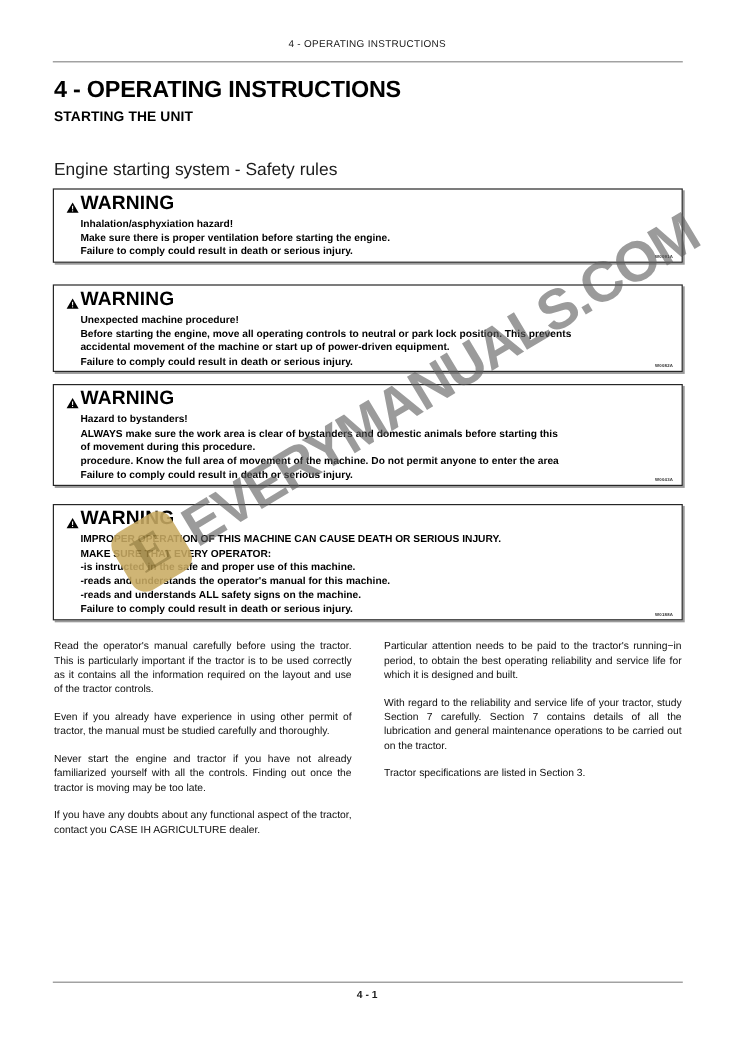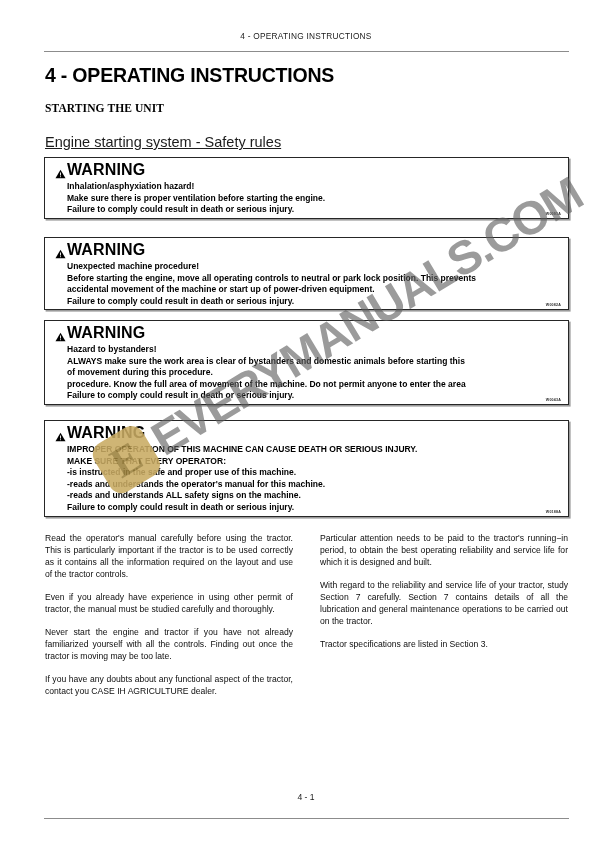--- a/index.html
+++ b/index.html
@@ -36,33 +36,31 @@
   
   .chapter-title{
     position:absolute;
     left:45px;top:64px;
     font-size:19.5px;
     font-weight:bold;
     letter-spacing:-.2px;
   }
   .section-title{
     position:absolute;
-    left:45px;top:102px;
+    left:45px;top:92px;
     font-size:11.5px;
     font-weight:bold;
     letter-spacing:.1px;
-    font-family:Liberation Serif, serif;
   }
   .topic-title{
     position:absolute;
     left:45px;top:134px;
     font-size:14.5px;
     font-weight:normal;
     color:#1c1c1c;
-    text-decoration:underline;
   }
 
   
   .wbox{
     position:absolute;
     left:44px;
     width:525px;
     box-sizing:border-box;
     border:1.3px solid #262626;
     background:#fff;
@@ -124,24 +122,24 @@
 
   
   .ftr-rule{
     position:absolute;
     left:44px;top:818px;
     width:525px;height:0;
     border-top:1.8px solid #8c8c8c;
   }
   .ftr-text{
     position:absolute;
-    left:0;top:792px;width:612px;
+    left:0;top:824px;width:612px;
     text-align:center;
     font-size:8.6px;
-    font-weight:normal;
+    font-weight:bold;
     color:#1a1a1a;
   }
 
   
   .wm{
     position:absolute;
     left:60px;top:300px;
     width:500px;height:240px;
     pointer-events:none;
     z-index:5;

